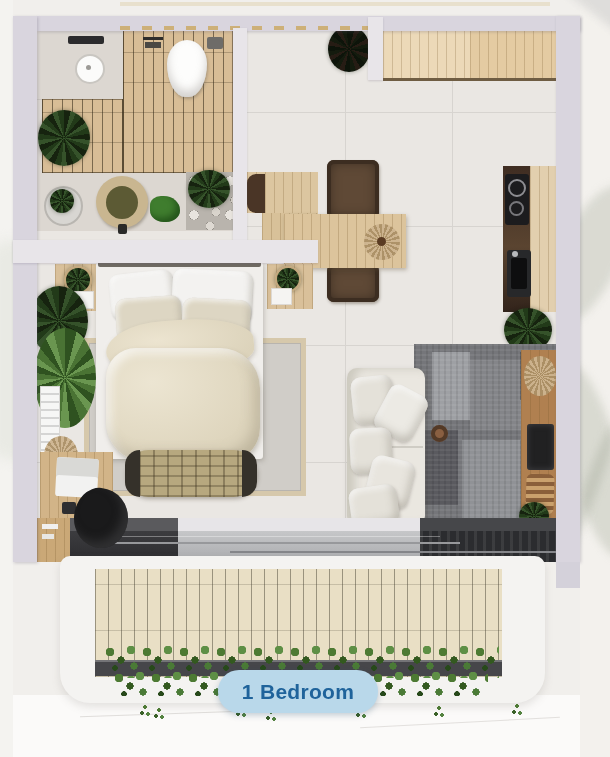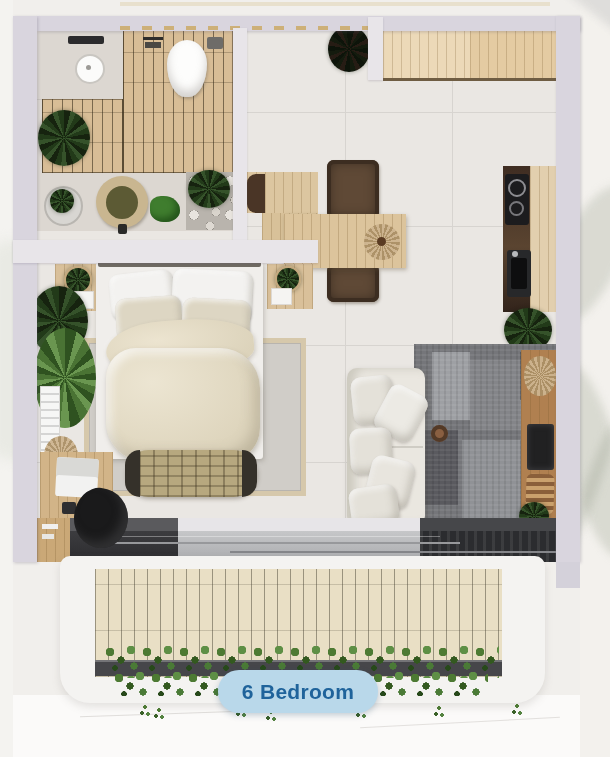--- a/index.html
+++ b/index.html
@@ -181,16 +181,16 @@
   <div class="ab hedge" style="left:112px;top:670px;width:376px;height:26px;"></div>
   <div class="ab sprig" style="left:140px;top:703px;"></div>
   <div class="ab sprig" style="left:154px;top:706px;"></div>
   <div class="ab sprig" style="left:236px;top:704px;"></div>
   <div class="ab sprig" style="left:266px;top:708px;"></div>
   <div class="ab sprig" style="left:356px;top:705px;"></div>
   <div class="ab sprig" style="left:434px;top:704px;"></div>
   <div class="ab sprig" style="left:512px;top:702px;"></div>
 
   <div class="ab unit-btn" style="left:218px;top:670px;width:160px;height:43px;">
-    <span>6 Bedroom</span>
+    <span>1 Bedroom</span>
   </div>
 
 </div>
 
 </body></html>

